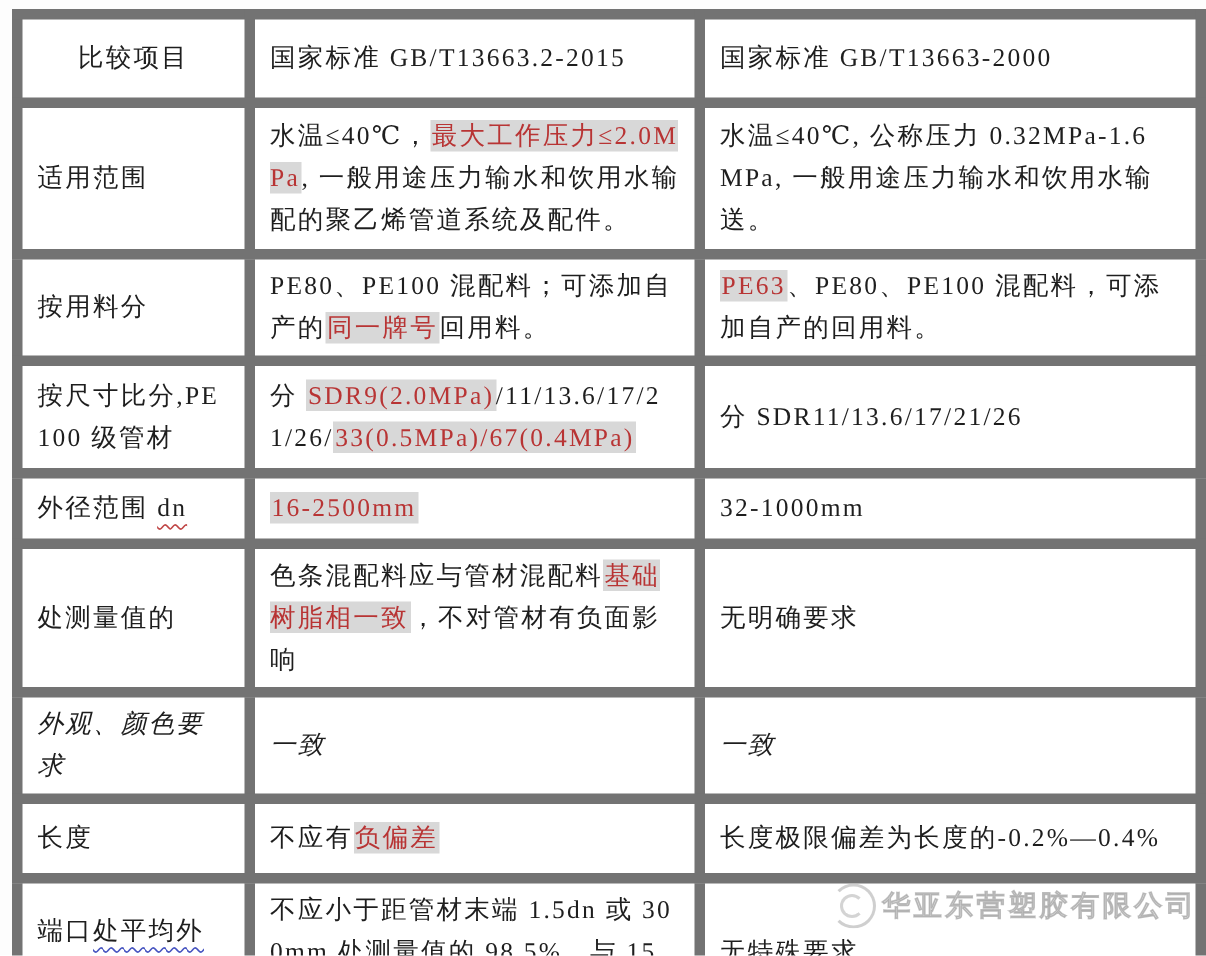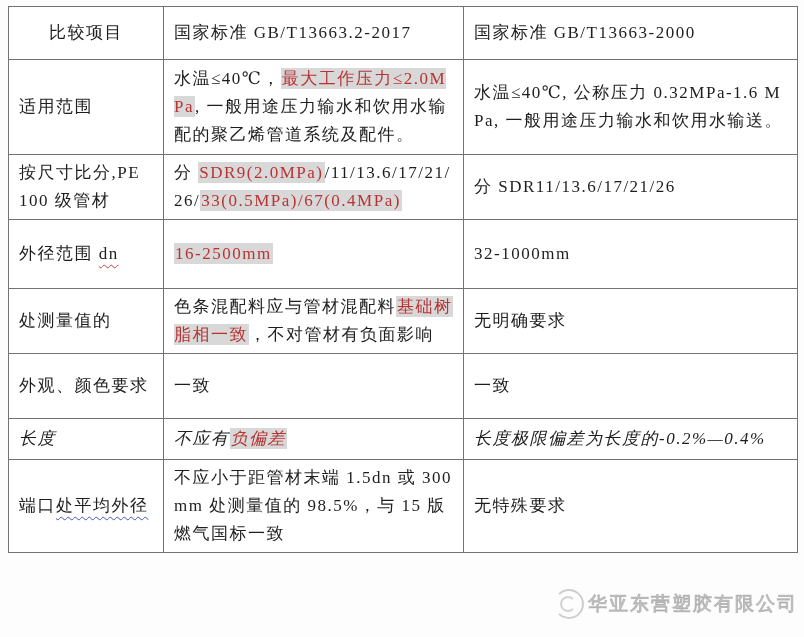--- a/index.html
+++ b/index.html
@@ -11,21 +11,21 @@
   .page{position:relative;width:804px;height:637px;background:#fdfdfd;}
   table.cmp{
     position:absolute;top:6px;left:8px;
     width:789px;border-collapse:collapse;table-layout:fixed;
     background:#ffffff;
   }
   table.cmp col.c1{width:155px;}
   table.cmp col.c2{width:300px;}
   table.cmp col.c3{width:334px;}
   table.cmp th, table.cmp td{
-    border:1px solid #737373;
+    border:7px solid #737373;
     padding:4px 10px;
     font-size:17px;
     font-weight:normal;
     letter-spacing:1.5px;
     line-height:28px;
     vertical-align:middle;
     text-align:left;
     word-break:break-all;
   }
   table.cmp th.first{text-align:center;}
@@ -97,29 +97,34 @@
 <div class="page">
   <table class="cmp">
     <colgroup>
         <col class="c1">
         <col class="c2">
         <col class="c3">
       </colgroup>
     <thead>
       <tr>
         <th class="first">比较项目</th>
-        <th>国家标准 GB/T13663.2-2017</th>
+        <th>国家标准 GB/T13663.2-2015</th>
         <th>国家标准 GB/T13663-2000</th>
       </tr>
     </thead>
     <tbody id="table-body">
         <tr>
           <td><span>适用范围</span></td>
           <td><span>水温≤40℃，</span><span class="hl">最大工作压力≤2.0MPa</span><span>, 一般用途压力输水和饮用水输配的聚乙烯管道系统及配件。</span></td>
           <td><span>水温≤40℃, 公称压力 0.32MPa-1.6 MPa, 一般用途压力输水和饮用水输送。</span></td>
+        </tr>
+        <tr>
+          <td><span>按用料分</span></td>
+          <td><span>PE80、PE100 混配料；可添加自产的</span><span class="hl">同一牌号</span><span>回用料。</span></td>
+          <td><span class="hl">PE63</span><span>、PE80、PE100 混配料，可添加自产的回用料。</span></td>
         </tr>
         <tr>
           <td><span>按尺寸比分,PE 100 级管材</span></td>
           <td><span>分 </span><span class="hl">SDR9(2.0MPa)</span><span>/11/13.6/17/21/26/</span><span class="hl">33(0.5MPa)/67(0.4MPa)</span></td>
           <td><span>分 SDR11/13.6/17/21/26</span></td>
         </tr>
         <tr>
           <td><span>外径范围 </span><span class="wavy-red">dn</span></td>
           <td><span class="hl">16-2500mm</span></td>
           <td><span>32-1000mm</span></td>

